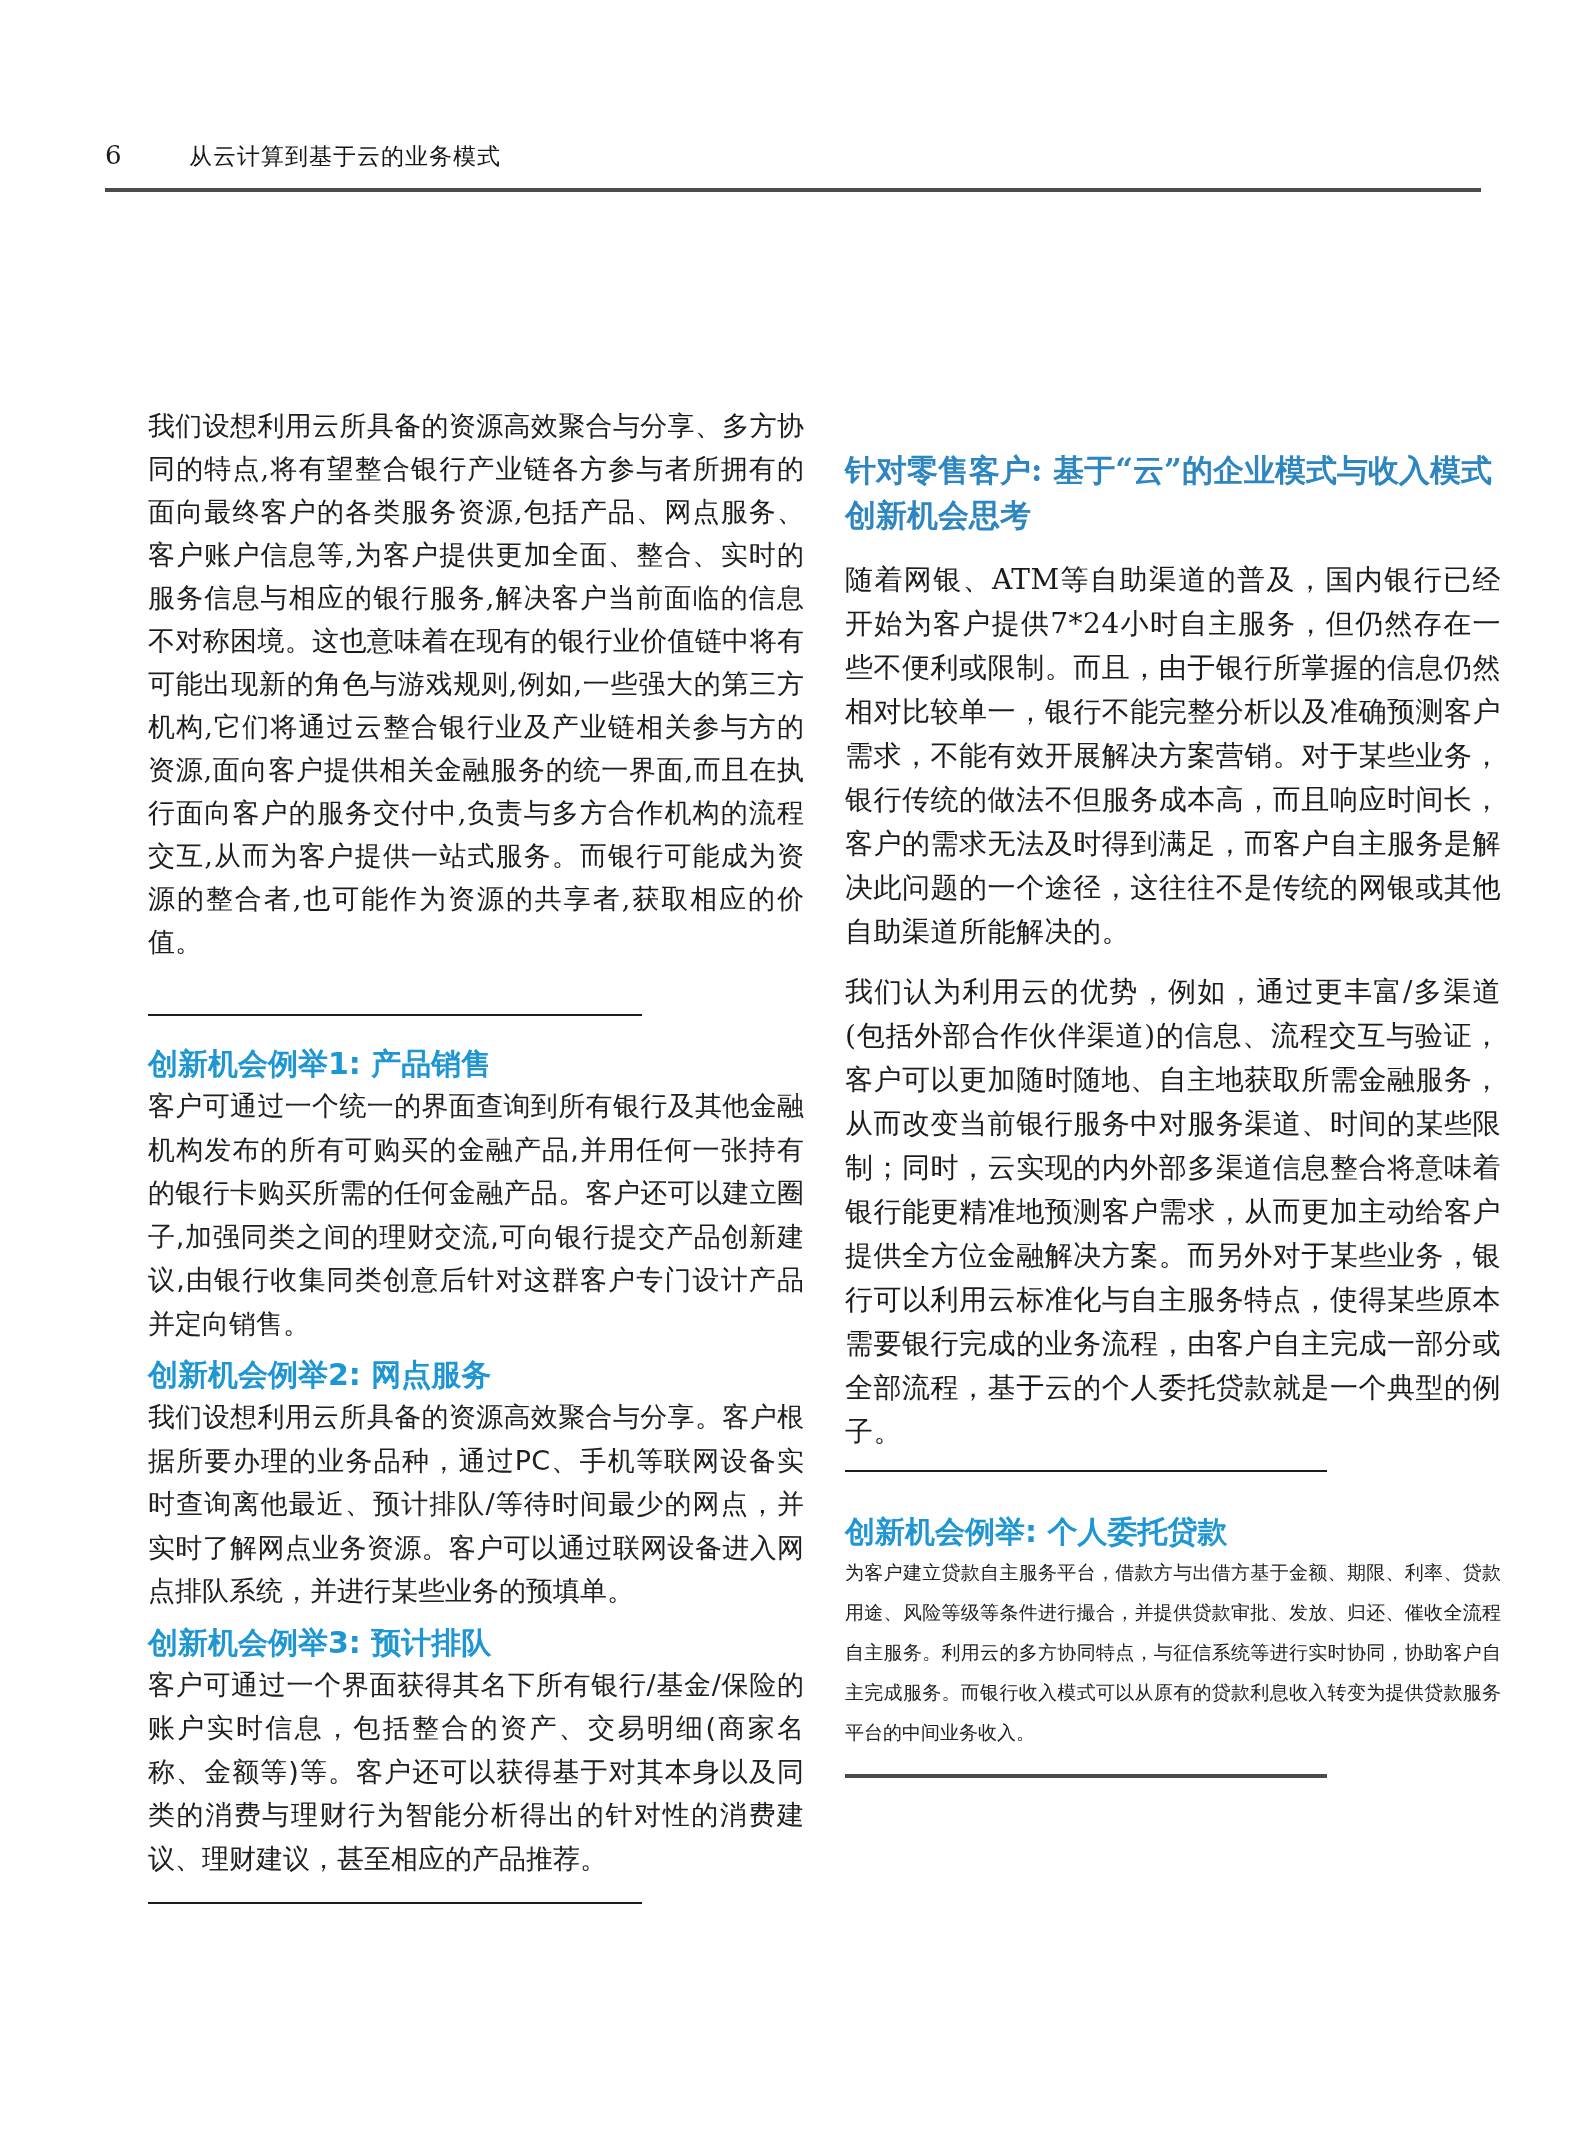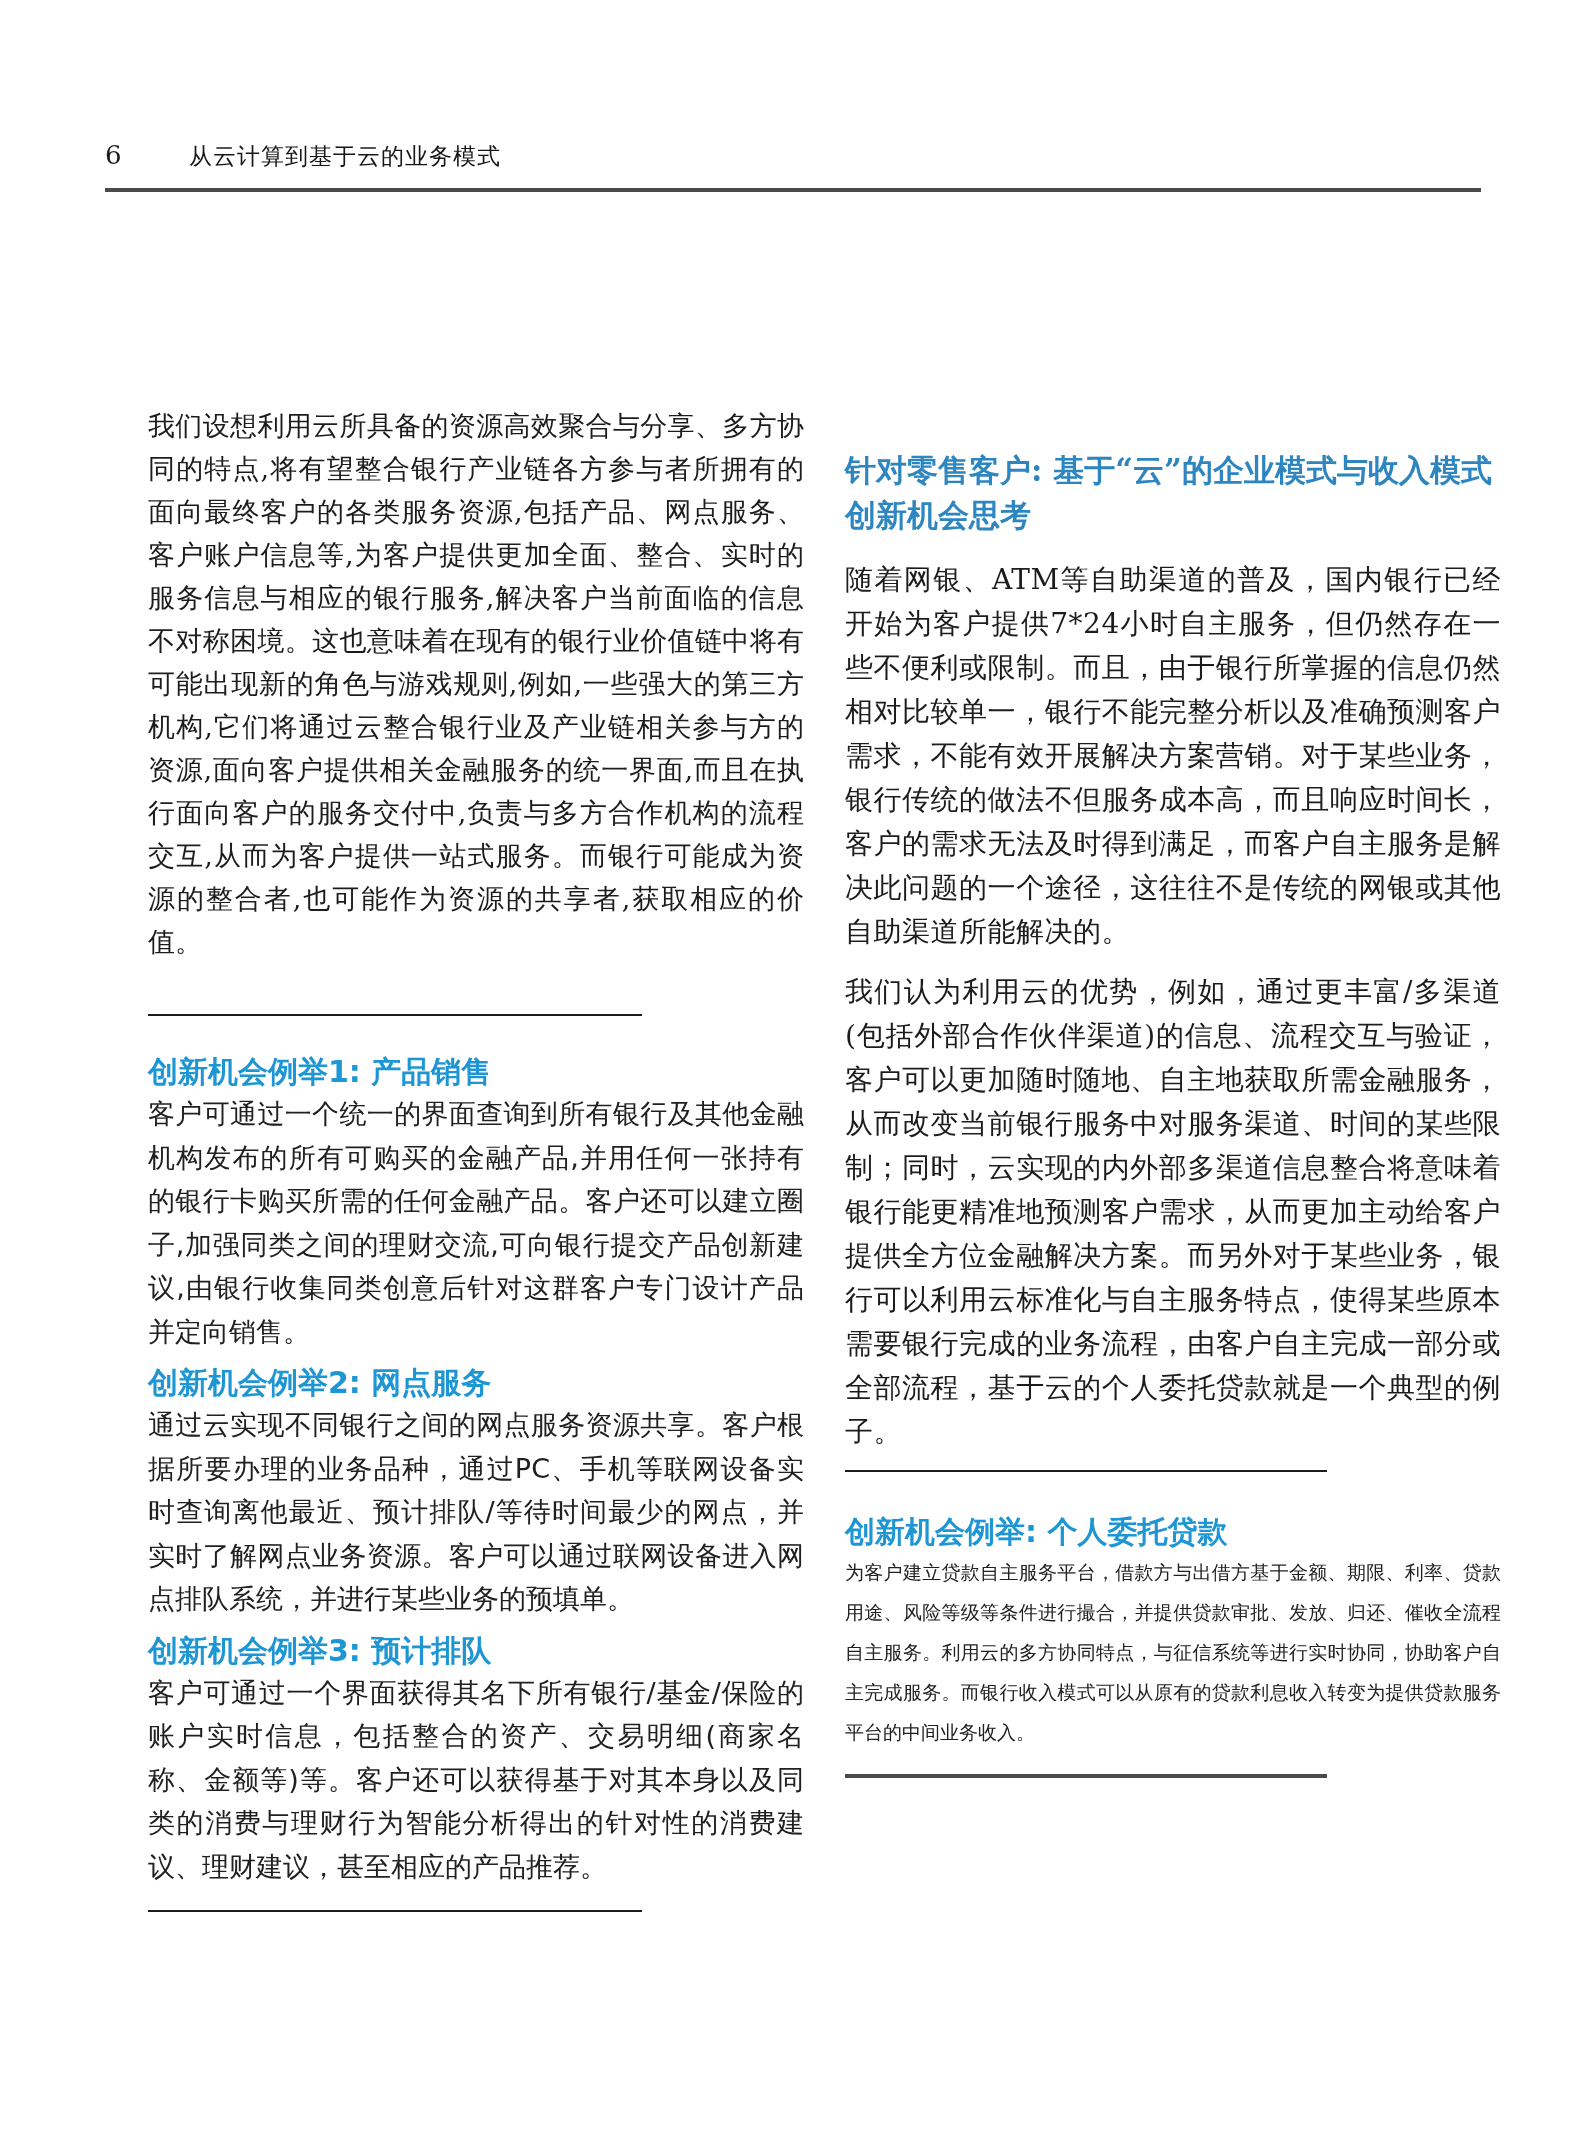--- a/index.html
+++ b/index.html
@@ -85,21 +85,21 @@
   }
 
   .sans-heading {
     font-family: "DejaVu Sans", sans-serif;
     font-weight: bold;
     font-size: 30px;
     line-height: 32px;
     color: var(--accent-blue-sans, #1d96d3);
     margin: 0;
   }
-  .h-gap-big   { margin-top: 40px; }
+  .h-gap-big   { margin-top: 32px; }
   .h-gap       { margin-top: 14px; }
   .case-h-gap  { margin-top: 44px; }
 
   .sans-par {
     font-family: "DejaVu Sans", sans-serif;
     font-size: 27px;
     line-height: 43.5px;
     text-align: justify;
     text-justify: inter-ideograph;
     color: #202020;
@@ -134,21 +134,21 @@
 
   <div class="col col-left">
     <p class="serif-par">我们设想利用云所具备的资源高效聚合与分享、多方协同的特点,将有望整合银行产业链各方参与者所拥有的面向最终客户的各类服务资源,包括产品、网点服务、客户账户信息等,为客户提供更加全面、整合、实时的服务信息与相应的银行服务,解决客户当前面临的信息不对称困境。这也意味着在现有的银行业价值链中将有可能出现新的角色与游戏规则,例如,一些强大的第三方机构,它们将通过云整合银行业及产业链相关参与方的资源,面向客户提供相关金融服务的统一界面,而且在执行面向客户的服务交付中,负责与多方合作机构的流程交互,从而为客户提供一站式服务。而银行可能成为资源的整合者,也可能作为资源的共享者,获取相应的价值。</p>
 
     <div class="thin-rule rule-left-1"></div>
 
     <h3 class="sans-heading h-gap-big">创新机会例举1: 产品销售</h3>
     <p class="sans-par">客户可通过一个统一的界面查询到所有银行及其他金融机构发布的所有可购买的金融产品,并用任何一张持有的银行卡购买所需的任何金融产品。客户还可以建立圈子,加强同类之间的理财交流,可向银行提交产品创新建议,由银行收集同类创意后针对这群客户专门设计产品并定向销售。</p>
 
     <h3 class="sans-heading h-gap">创新机会例举2: 网点服务</h3>
-    <p class="sans-par">通过云实现不同银行之间的网点服务资源共享。客户根据所要办理的业务品种，通过PC、手机等联网设备实时查询离他最近、预计排队/等待时间最少的网点，并实时了解网点业务资源。客户可以通过联网设备进入网点排队系统，并进行某些业务的预填单。</p>
+    <p class="sans-par">我们设想利用云所具备的资源高效聚合与分享。客户根据所要办理的业务品种，通过PC、手机等联网设备实时查询离他最近、预计排队/等待时间最少的网点，并实时了解网点业务资源。客户可以通过联网设备进入网点排队系统，并进行某些业务的预填单。</p>
 
     <h3 class="sans-heading h-gap">创新机会例举3: 预计排队</h3>
     <p class="sans-par">客户可通过一个界面获得其名下所有银行/基金/保险的账户实时信息，包括整合的资产、交易明细(商家名称、金额等)等。客户还可以获得基于对其本身以及同类的消费与理财行为智能分析得出的针对性的消费建议、理财建议，甚至相应的产品推荐。</p>
 
     <div class="thin-rule rule-left-2"></div>
   </div>
 
   <div class="col col-right">
     <h2 class="article-heading">针对零售客户: 基于“云”的企业模式与收入模式创新机会思考</h2>
 

